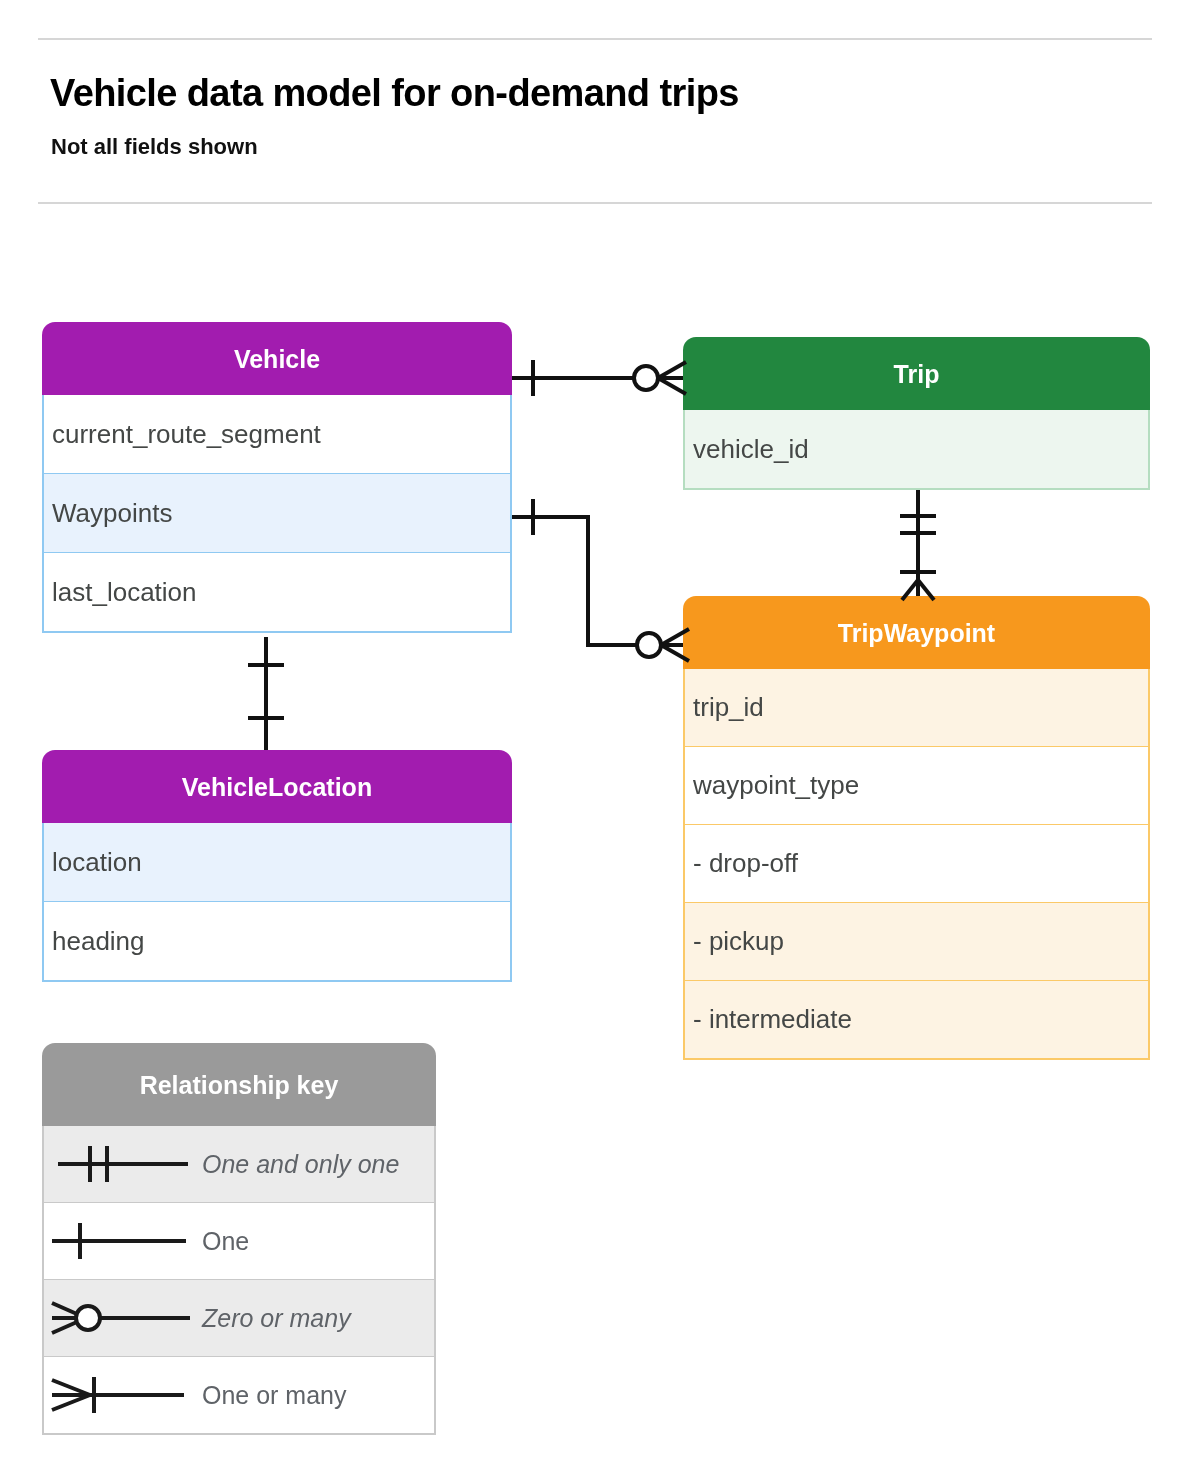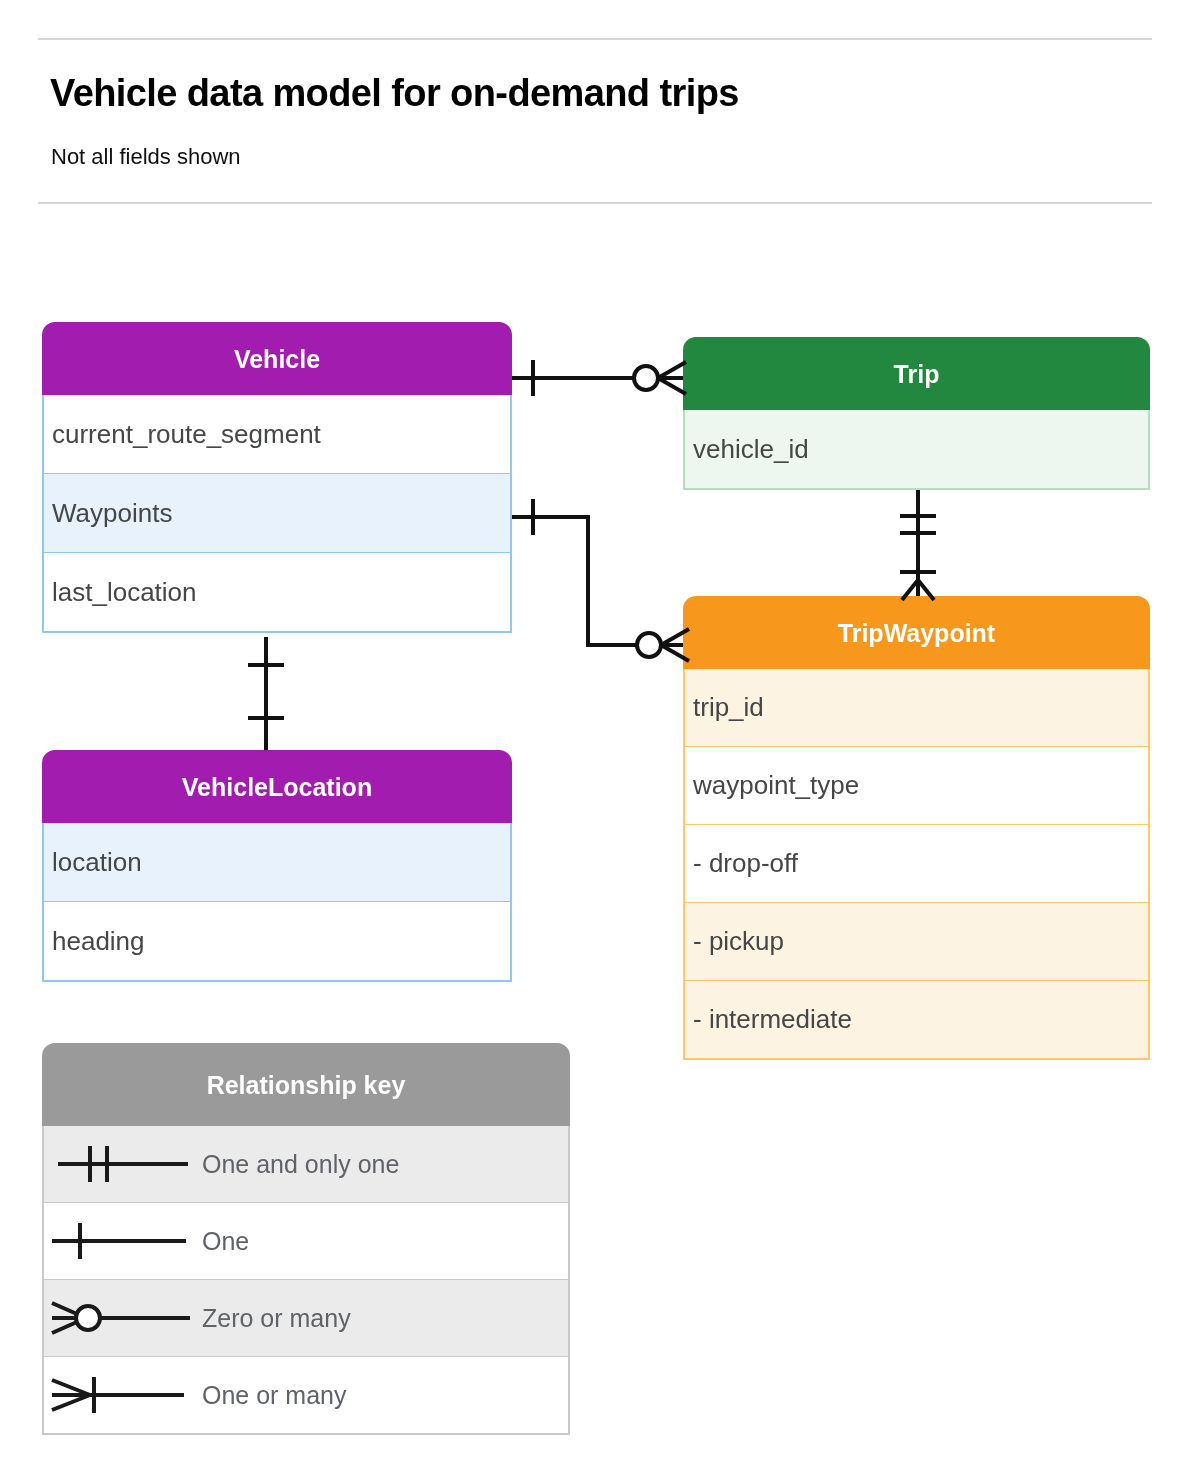--- a/index.html
+++ b/index.html
@@ -31,23 +31,23 @@
     top: 72px;
     font-size: 38px;
     font-weight: 700;
     color: #000000;
     letter-spacing: -0.6px;
     white-space: nowrap;
   }
   #page-subtitle {
     position: absolute;
     left: 51px;
-    top: 144px;
+    top: 134px;
     font-size: 22px;
-    font-weight: 400;
+    font-weight: 700;
     color: #111111;
     white-space: nowrap;
   }
 
   
   .entity {
     position: absolute;
     box-sizing: border-box;
   }
   .ent-header {
@@ -84,28 +84,28 @@
   .green .ent-row { border-color: #b5ddc0; background: #ffffff; }
   .green .ent-row.tint { background: #edf6ef; }
   
   .orange .ent-header { background: #f7981d; }
   .orange .ent-row { border-color: #fbc濃; }
   .orange .ent-row { border-color: #fbc968; background: #ffffff; }
   .orange .ent-row.tint { background: #fdf3e3; }
   
   .gray .ent-header { background: #9a9a9a; }
   .gray .ent-row { border-color: #c9c9c9; background: #ffffff; }
-  .gray .ent-row.tint { background: #ebebeb; }
+  .gray .ent-row.tint { background: #ebebeb; font-style: italic; }
 
   
   #entity-vehicle   { left: 42px;  top: 322px; width: 470px; }
   #entity-trip      { left: 683px; top: 337px; width: 467px; }
   #entity-tripwp    { left: 683px; top: 596px; width: 467px; text-align: right; }
   #entity-vehloc    { left: 42px;  top: 750px; width: 470px; }
-  #legend-box       { left: 42px;  top: 1043px; width: 528px; }
+  #legend-box       { left: 42px;  top: 1043px; width: 394px; }
 
   #entity-tripwp .ent-row { height: 79px; }
   #legend-box .ent-header { height: 84px; }
   #legend-box .ent-row {
     height: 78px;
     padding-left: 0;
     justify-content: flex-start;
   }
 
   .legend-sym {

